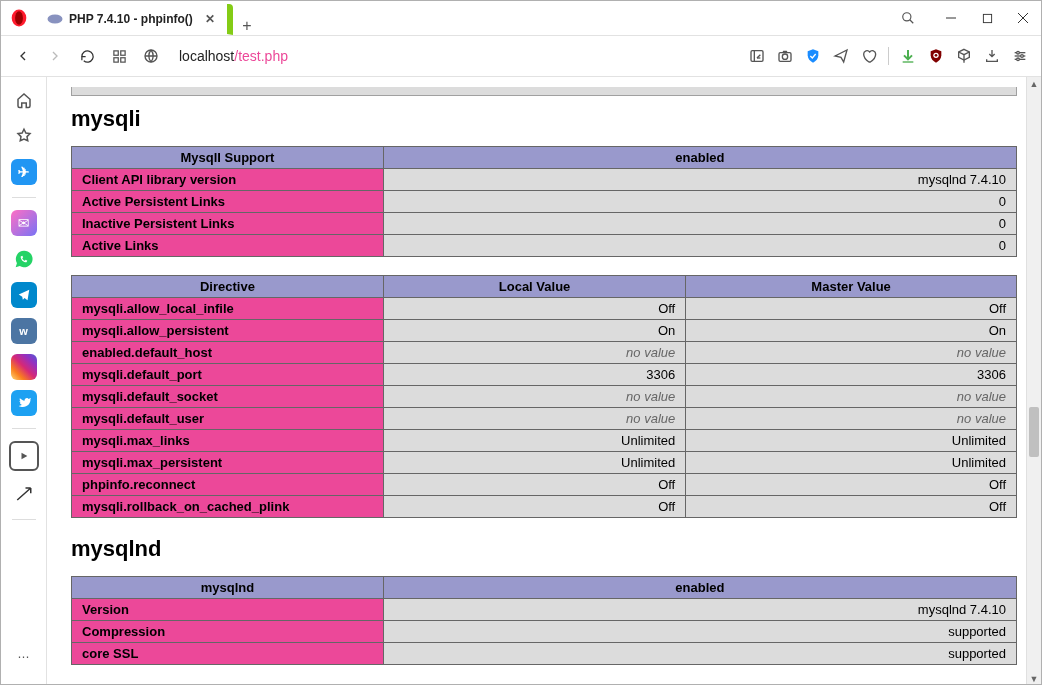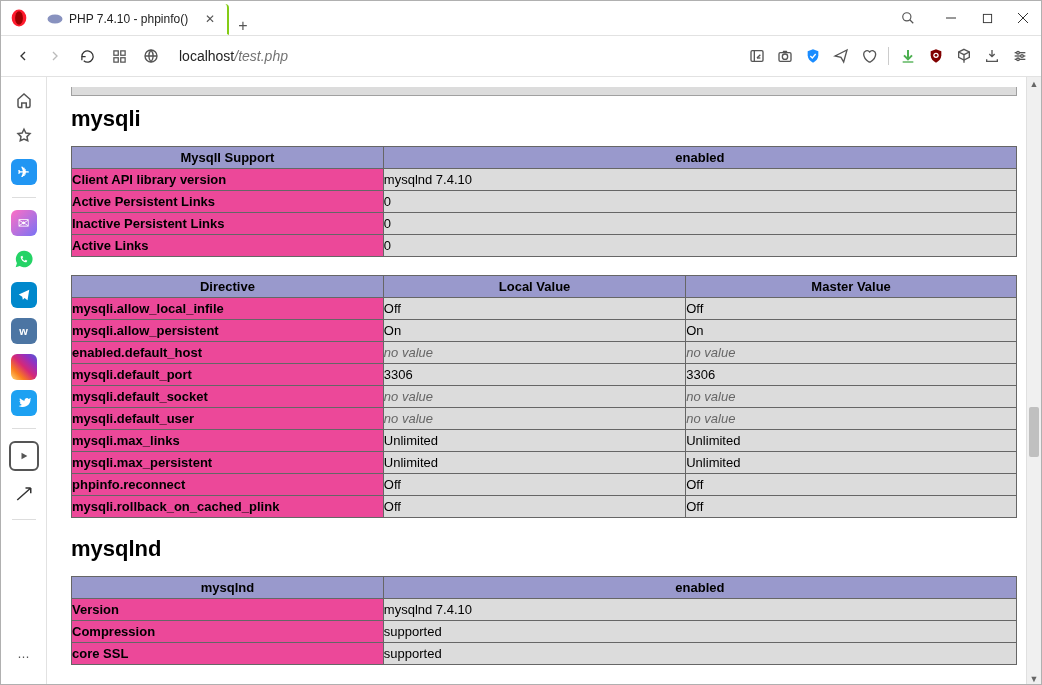--- a/index.html
+++ b/index.html
@@ -2,38 +2,38 @@
 <html><head>
 <meta charset="utf-8">
 <style>
   html,body{margin:0;padding:0;height:100%;font-family:"Segoe UI",Arial,sans-serif;font-size:12px;background:#fff;color:#000;}
   .app{width:1042px;height:685px;position:relative;border:1px solid #b0b0b0;box-sizing:border-box;overflow:hidden;}
   
   .titlebar{height:34px;display:flex;align-items:stretch;background:#fff;border-bottom:1px solid #e2e2e2;}
   .opera-logo{width:36px;display:flex;align-items:center;justify-content:center;}
   .opera-logo svg{width:18px;height:18px;}
   .tabs{display:flex;align-items:flex-end;flex:1;}
-  .tab{display:flex;align-items:center;height:30px;margin-top:4px;padding:0 10px;border-right:2px solid #84cc16;border-bottom:1px solid #fff;min-width:170px;position:relative;}
+  .tab{display:flex;align-items:center;height:30px;margin-top:4px;padding:0 10px;border-right:6px solid #84cc16;border-bottom:1px solid #fff;min-width:170px;position:relative;font-weight:bold;}
   .tab.active{background:#fff;border-top-left-radius:4px;border-top-right-radius:4px;}
   .favicon{width:16px;height:16px;margin-right:6px;display:flex;align-items:center;justify-content:center;}
   .tab-title{flex:1;white-space:nowrap;overflow:hidden;text-overflow:ellipsis;color:#222;font-size:12px;}
   .close-x{width:14px;text-align:center;color:#555;}
   .newtab{display:flex;align-items:center;justify-content:center;width:28px;color:#555;font-size:16px;}
   .win-controls{display:flex;align-items:center;margin-left:auto;}
   .win-controls span{width:36px;height:34px;display:flex;align-items:center;justify-content:center;color:#555;}
   .win-controls span.search{width:50px;}
   
   .addrbar{height:40px;display:flex;align-items:center;padding:0 8px;gap:4px;border-bottom:1px solid #e2e2e2;}
   .nav-btn{width:28px;height:28px;display:flex;align-items:center;justify-content:center;color:#666;border-radius:4px;}
   .nav-btn.disabled{color:#bbb;}
   .addr-field{flex:1;display:flex;align-items:center;height:28px;padding:0 6px;gap:8px;}
   .lock{display:flex;align-items:center;color:#777;}
   .url{font-size:14px;}
   .url .host{color:#222;padding-left:12px;}
-  .url .path{color:#737373;font-style:italic;}
+  .url .path{color:#ec4899;}
   .ext-icons{display:flex;align-items:center;gap:10px;padding:0 4px;}
   .ext-icons span{width:18px;height:18px;display:flex;align-items:center;justify-content:center;}
   
   .body-row{display:flex;height:calc(100% - 74px);}
   .sidebar{width:45px;border-right:1px solid #e2e2e2;display:flex;flex-direction:column;align-items:center;padding-top:10px;gap:10px;}
   .sidebar .sb-icon{width:26px;height:26px;display:flex;align-items:center;justify-content:center;border-radius:6px;}
   .sb-flight{background:#2196f3;color:#fff;font-size:14px;font-weight:bold;}
   .sb-messenger{background:linear-gradient(135deg,#ff6ec4,#7873f5);color:#fff;border-radius:50%;font-size:14px;}
   .sb-whatsapp{color:#25d366;font-size:18px;}
   .sb-telegram{background:#0088cc;color:#fff;border-radius:50%;font-size:14px;}
@@ -45,24 +45,24 @@
   .sb-divider{width:24px;height:1px;background:#ddd;margin:2px 0;}
   .sidebar-spacer{flex:1;}
   .sb-more{color:#555;}
   
   .viewport{flex:1;position:relative;overflow:hidden;}
   .page{position:absolute;inset:0;overflow:auto;}
   .page-inner{padding:10px 24px 40px 24px;}
   .dummybar{height:8px;background:#dcdcdc;border:1px solid #a0a0a0;border-top:none;margin-bottom:6px;}
   h1.sect{font-family:Arial,sans-serif;font-size:22px;font-weight:bold;text-align:left;margin:10px 0 14px 0;}
   table.info{border-collapse:collapse;width:100%;margin-bottom:18px;}
-  table.info td,table.info th{border:1px solid #666;padding:3px 0;font-size:13px;vertical-align:baseline;}
+  table.info td,table.info th{border:1px solid #666;padding:3px 10px;font-size:13px;vertical-align:baseline;}
   table.info th{background:#9999cc;font-weight:bold;}
   td.key{background:#ec4899;font-weight:bold;}
-  td.val{background:#dcdcdc;}
+  td.val{background:#dcdcdc;text-align:right;}
   td.val .novalue{font-style:italic;color:#666;}
   
   .vscroll{position:absolute;right:0;top:0;width:14px;height:100%;background:#f0f0f0;border-left:1px solid #e0e0e0;}
   .vscroll .arrow{height:14px;display:flex;align-items:center;justify-content:center;color:#666;font-size:9px;}
   .vscroll .thumb{position:absolute;left:2px;right:2px;top:330px;height:50px;background:#c0c0c0;border-radius:2px;}
   svg{display:block;}
 </style>
 </head>
 <body>
 

